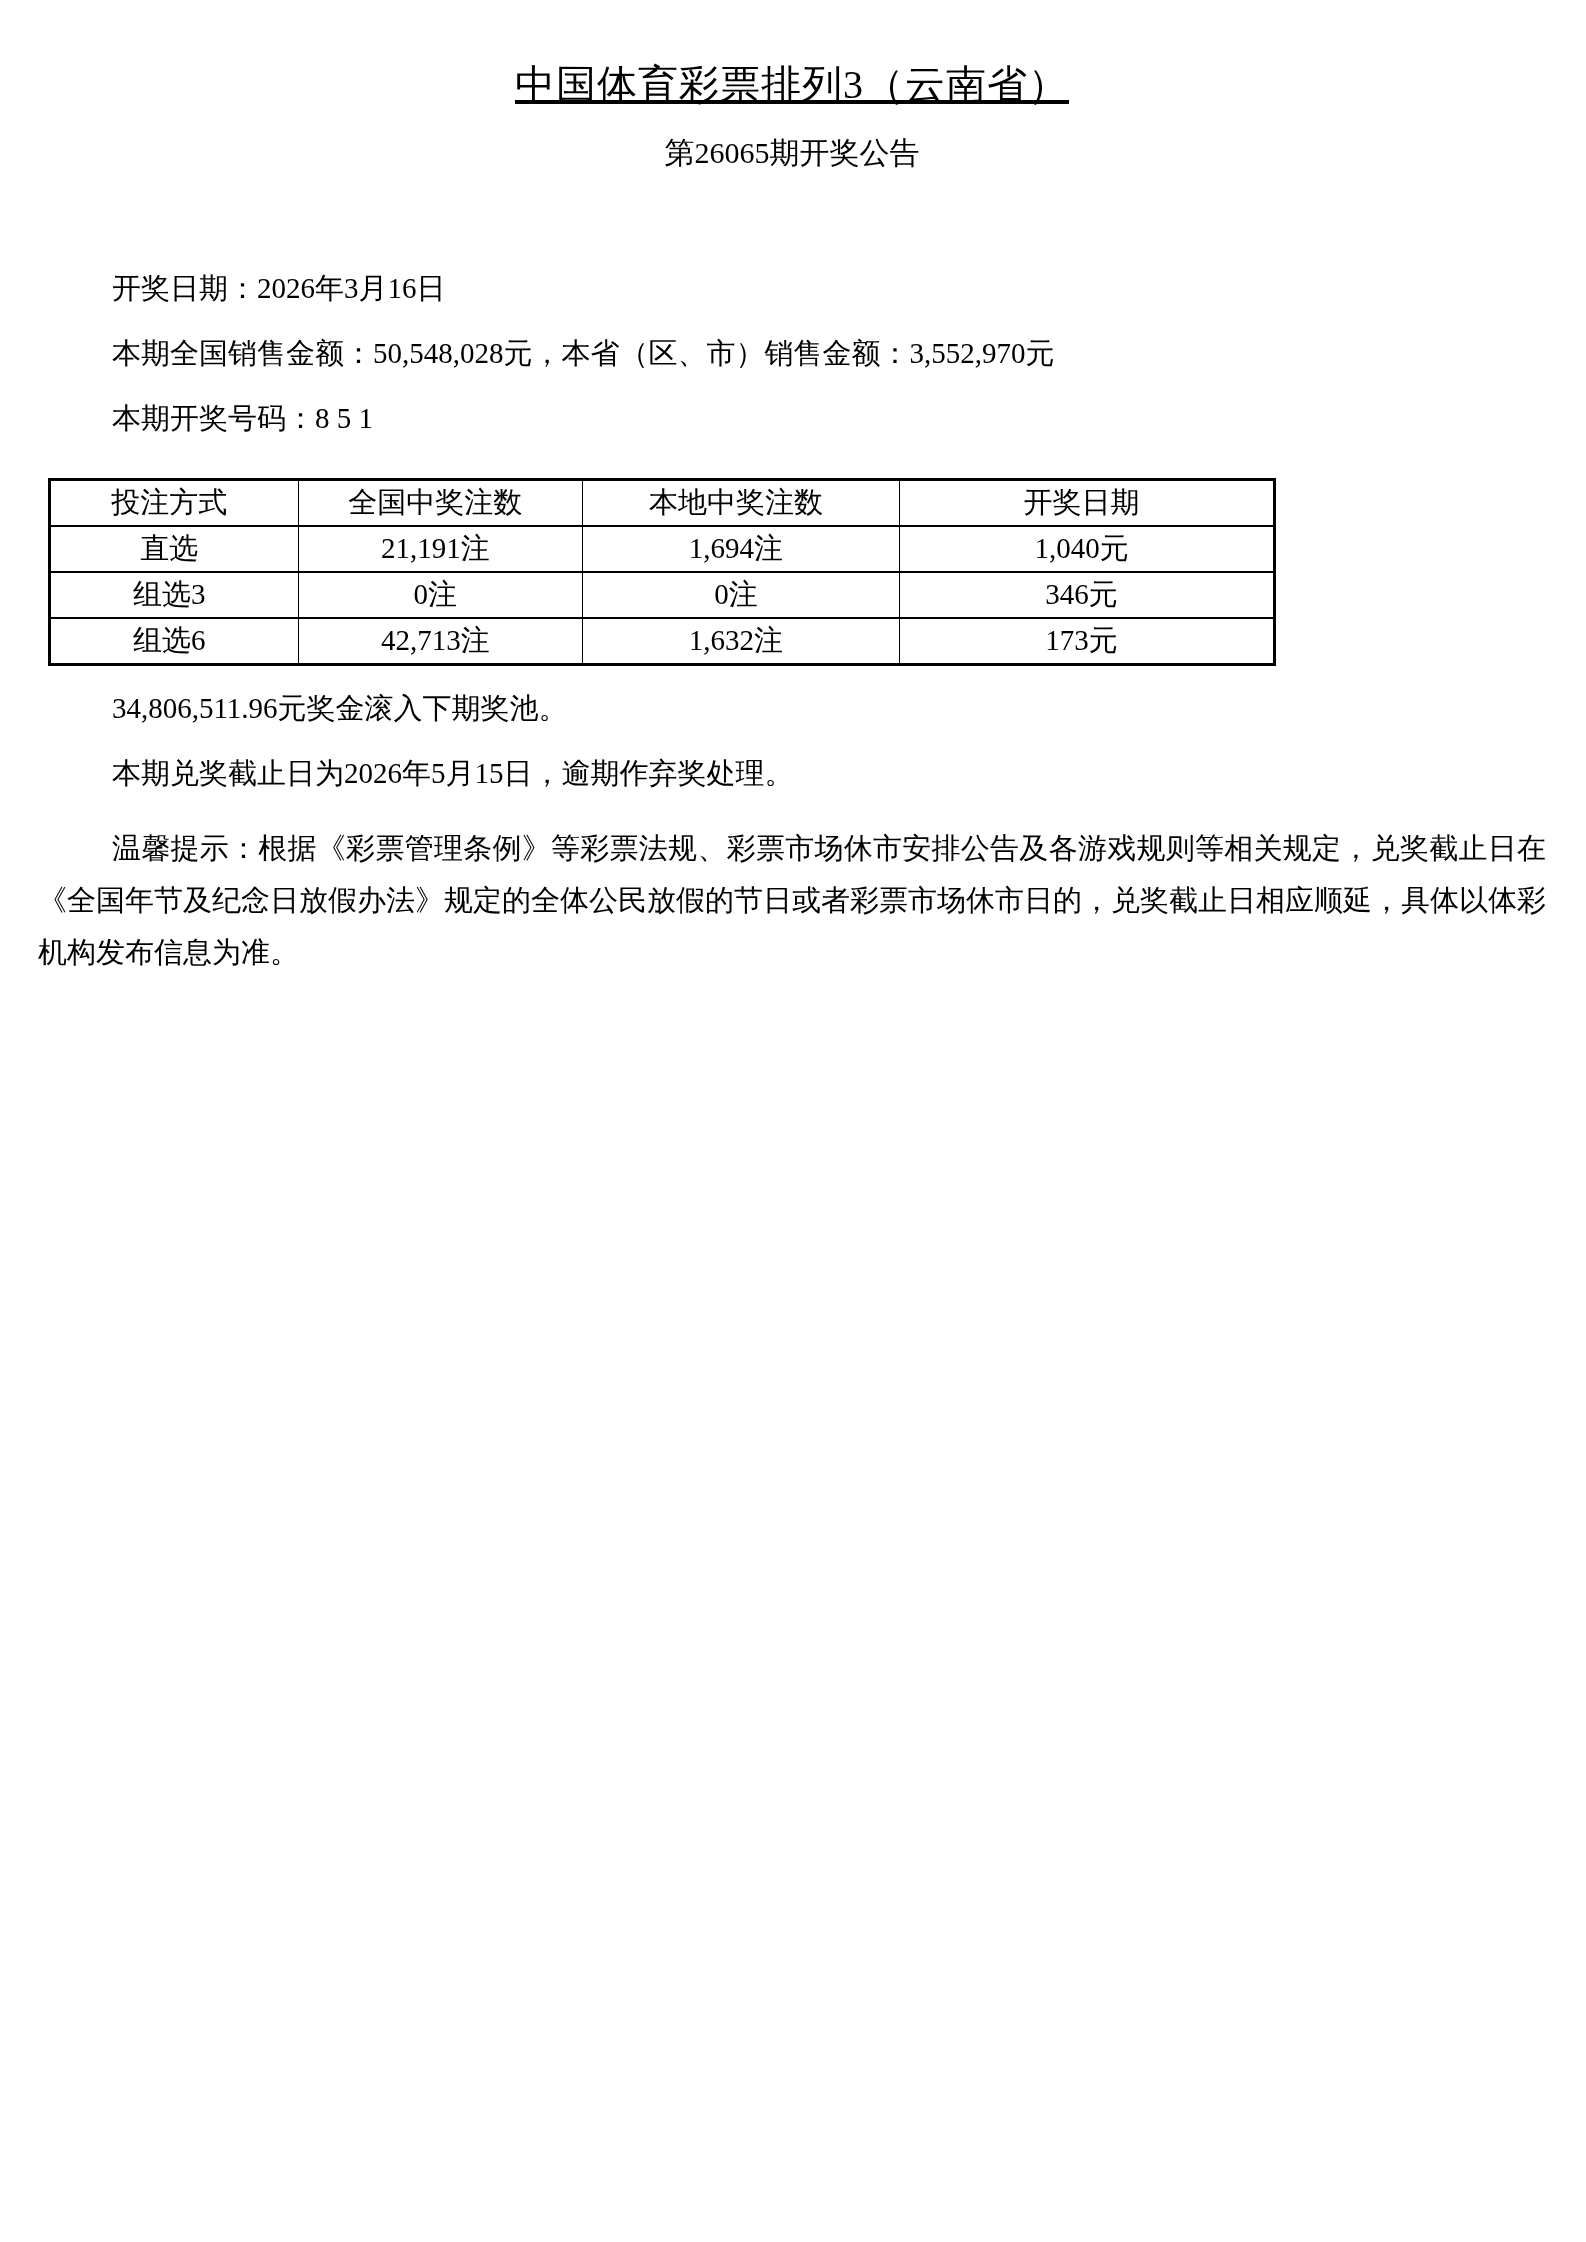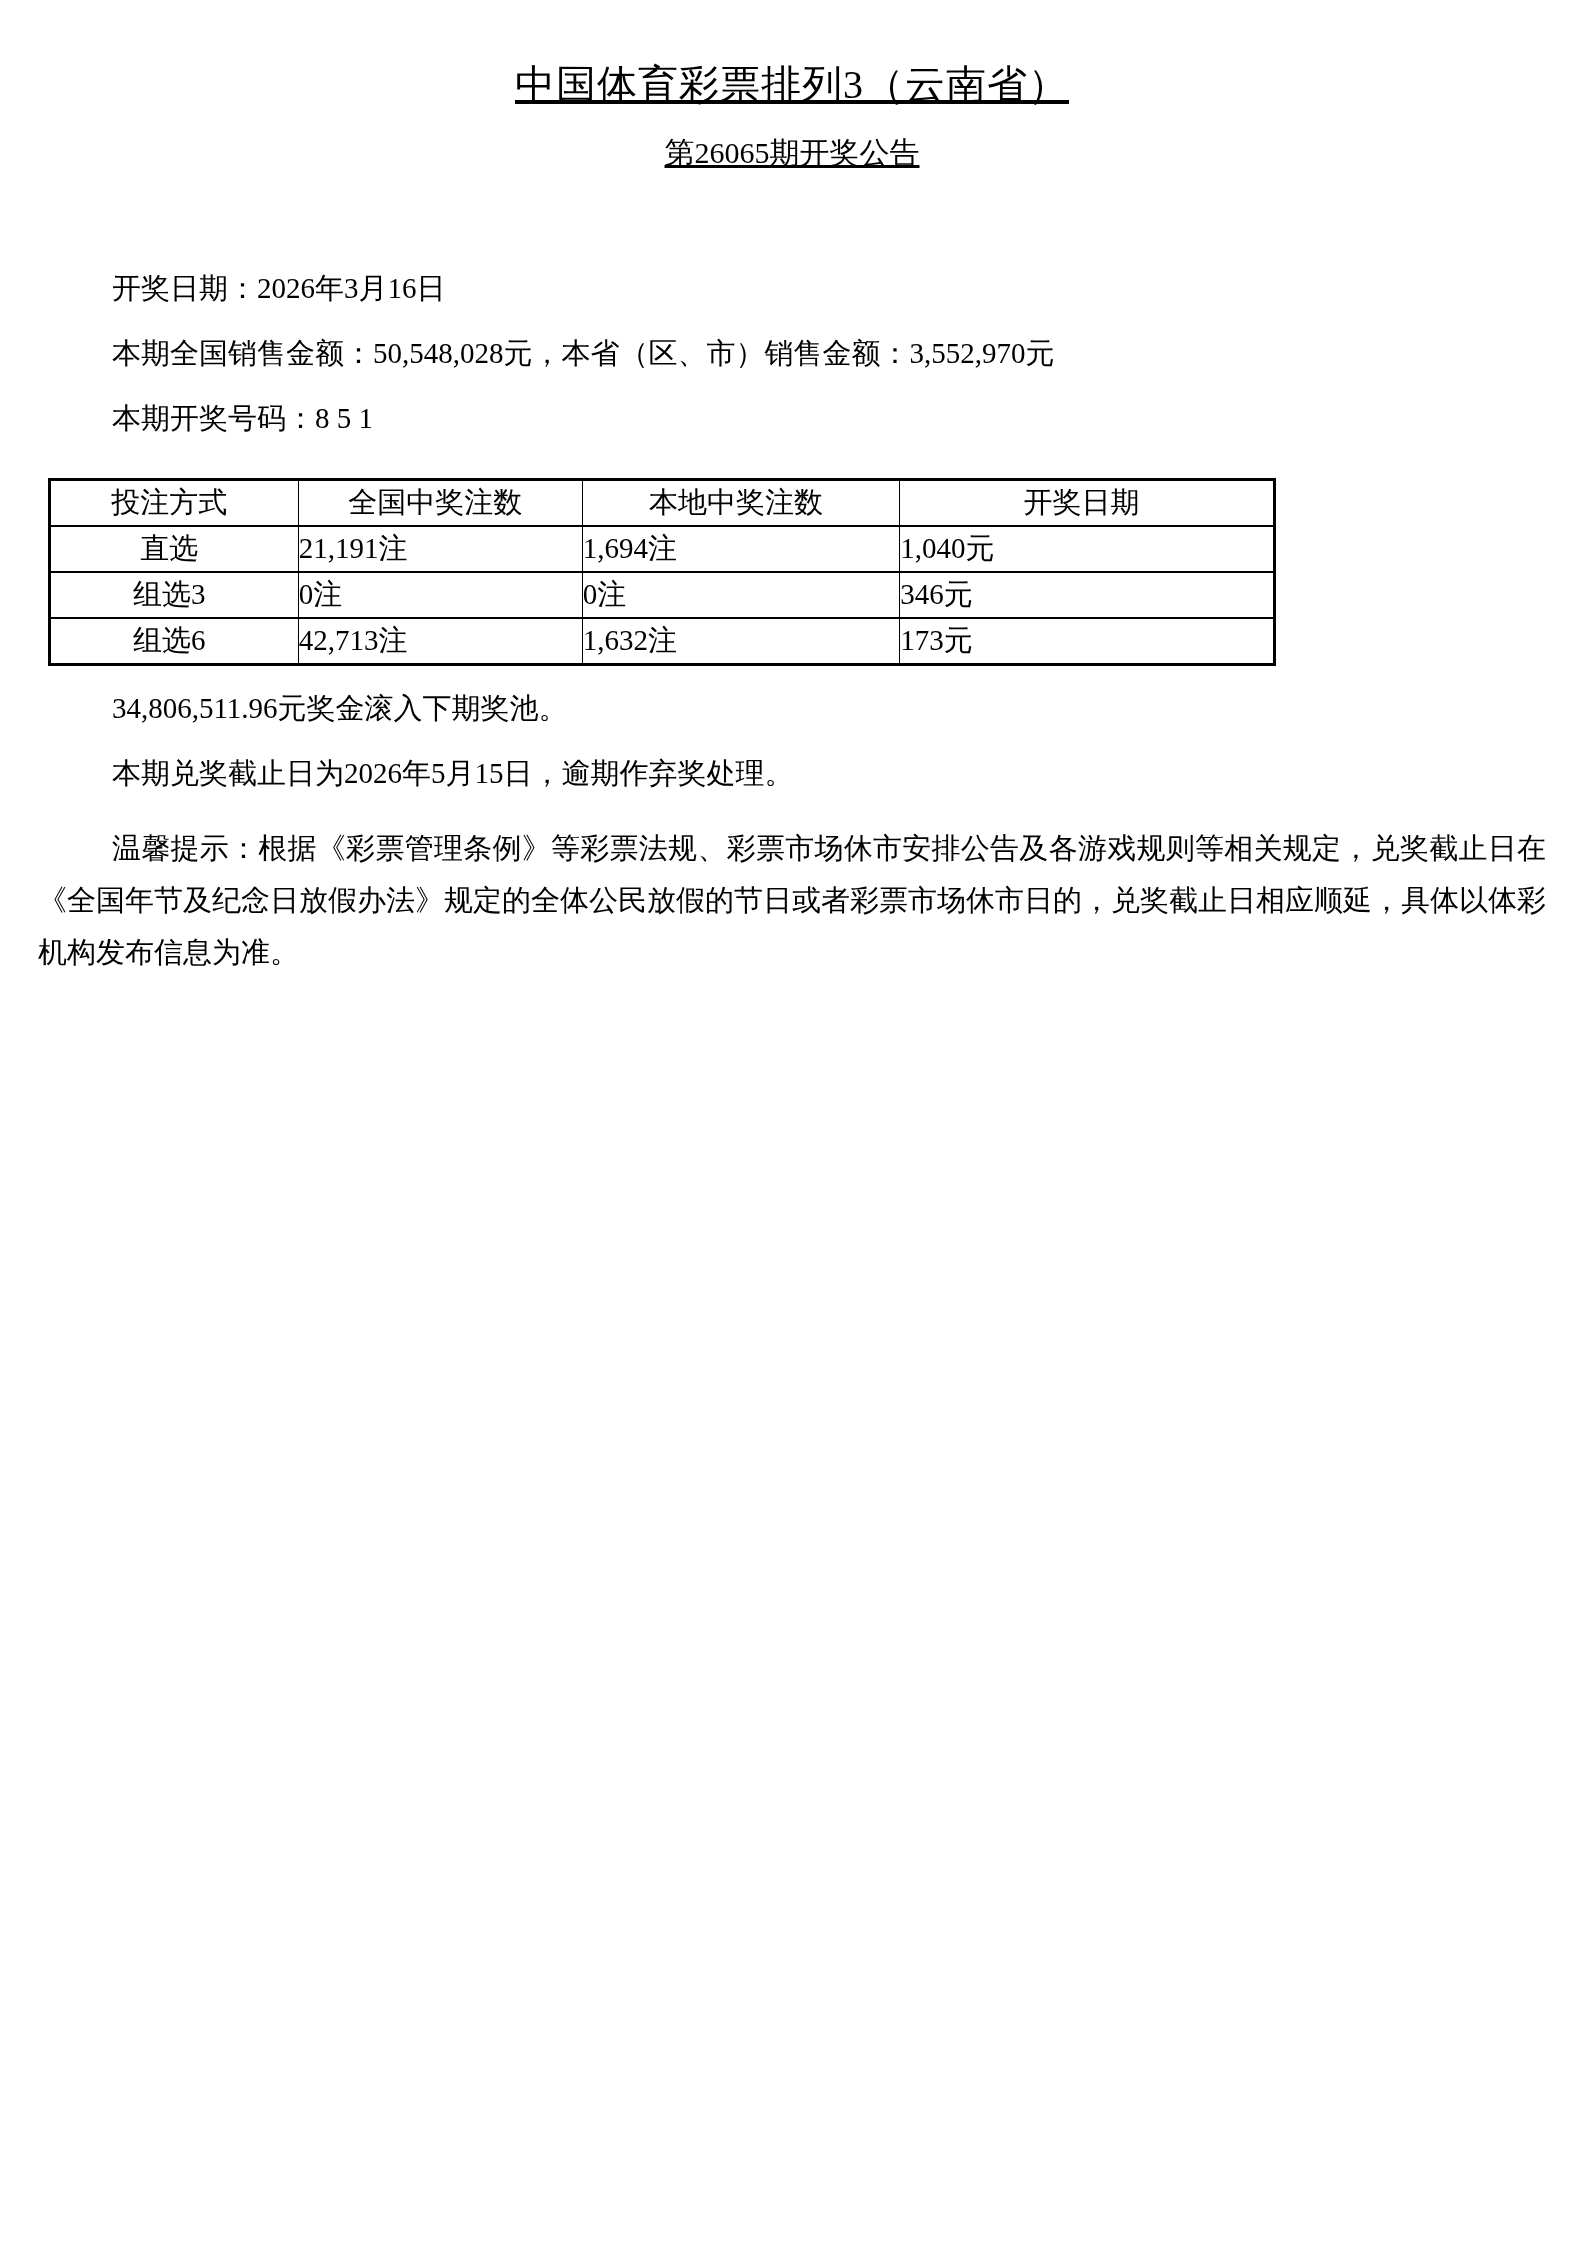--- a/index.html
+++ b/index.html
@@ -26,21 +26,20 @@
     margin: 0;
     letter-spacing: 1px;
     text-decoration: underline;
   }
   .subtitle {
     text-align: center;
     font-size: 30px;
     font-weight: 400;
     line-height: 34px;
     margin: 28px 0 0 0;
-    text-decoration: underline;
   }
   .info-block {
     margin-top: 102px;
   }
   .line {
     font-size: 29px;
     line-height: 32px;
     margin: 7px 0 33px 0;
     text-indent: 2.55em;
     white-space: pre-wrap;
@@ -61,21 +60,21 @@
     padding: 0 10px 0 0;
     font-weight: 400;
   }
   .prize-table { border: 3px solid #000; }
   .col-method   { width: 20.3%; }
   .col-national { width: 23.2%; }
   .col-local    { width: 25.9%; }
   .col-prize    { width: 30.6%; }
   .prize-table th { text-align: center; }
   .cell-center { text-align: center; }
-  .cell-right  { text-align: left; }
+  .cell-right  { text-align: center; }
   .notes-block { margin-top: 26px; }
   .note {
     font-size: 29px;
     line-height: 32px;
     margin: 0 0 33px 0;
     text-indent: 2.55em;
   }
   .note-tips {
     font-size: 29px;
     line-height: 52px;

